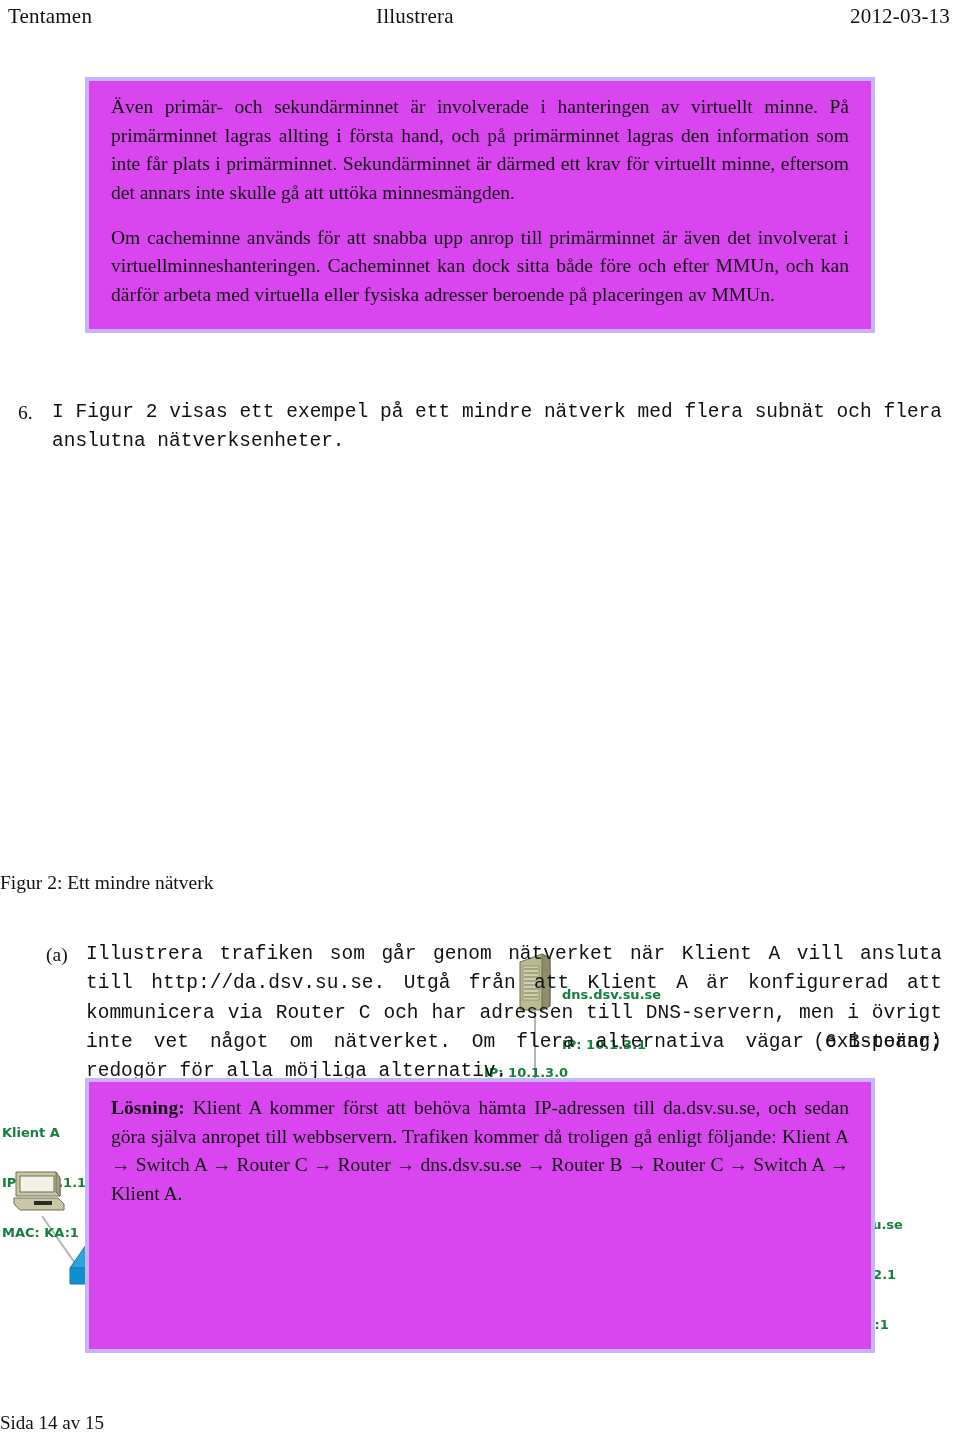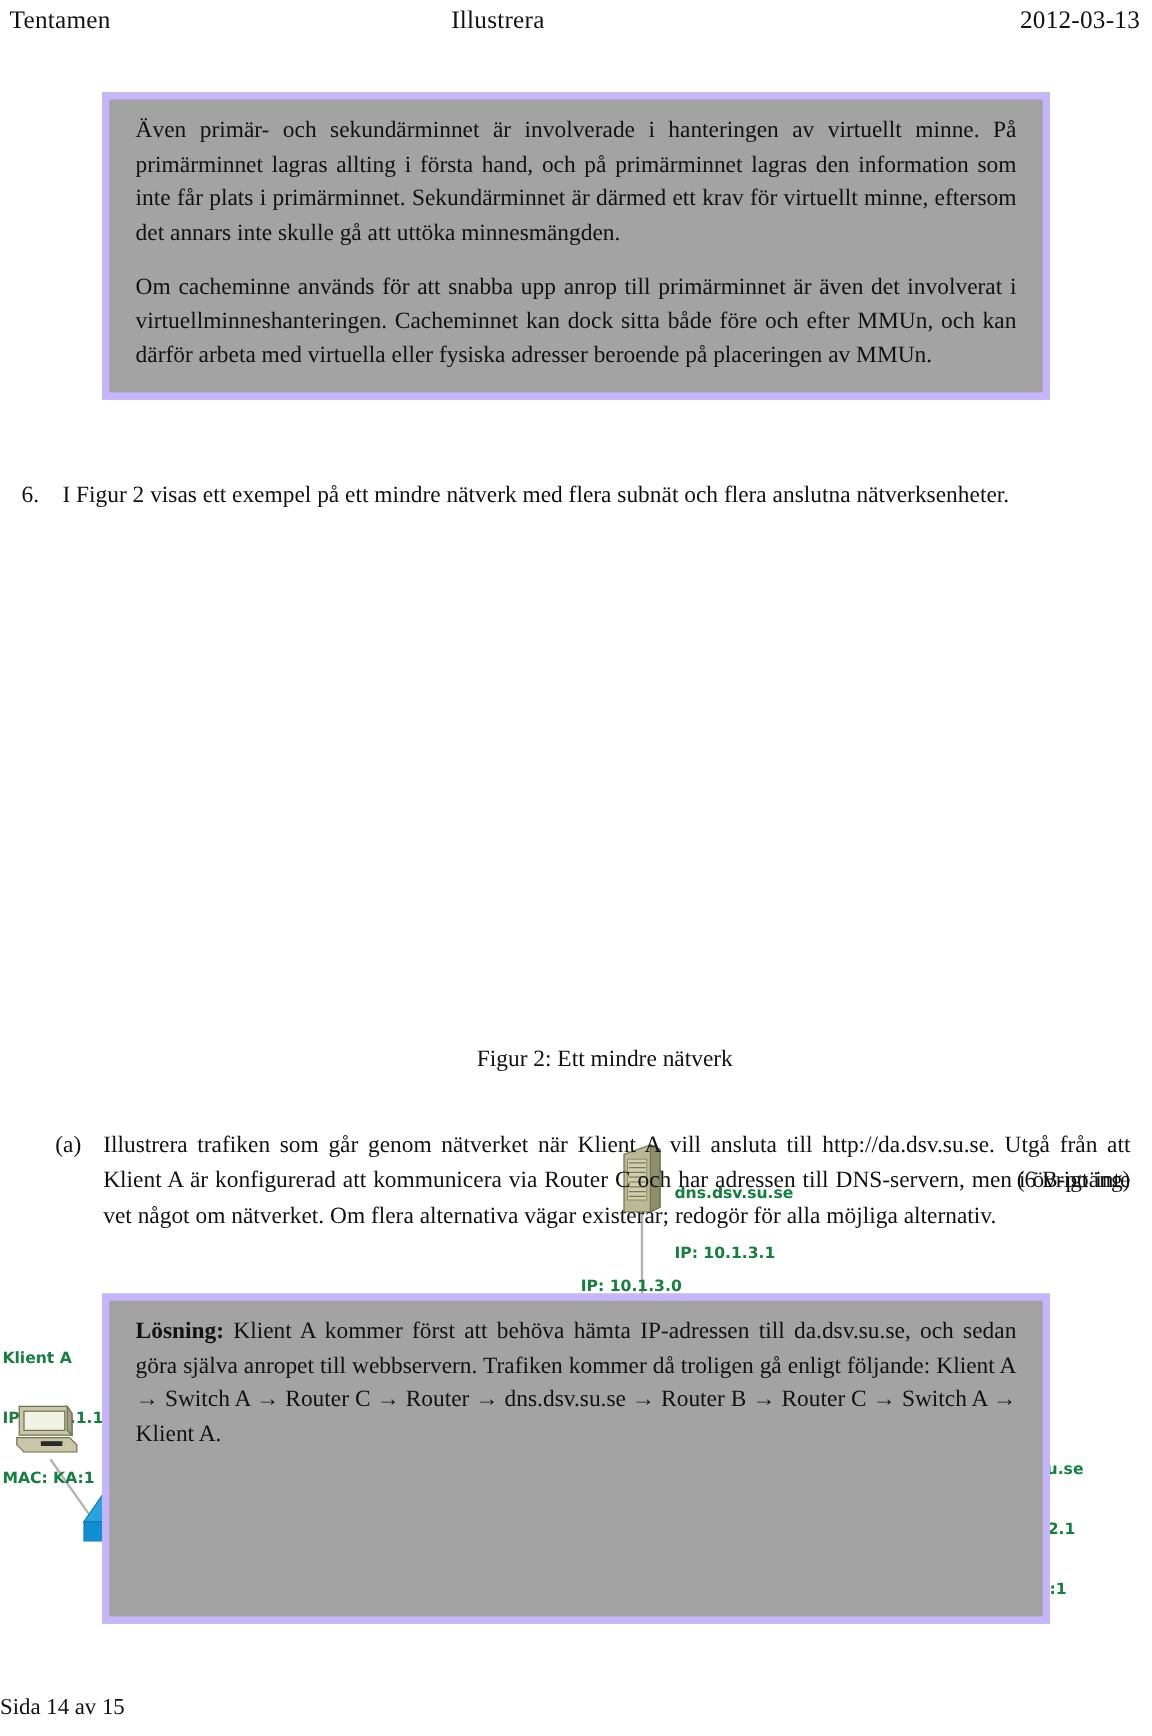--- a/index.html
+++ b/index.html
@@ -26,22 +26,22 @@
     font-size: 21px;
     letter-spacing: 0.2px;
   }
   .hdr-left  { position: absolute; left: 8px;  top: 4px; }
   .hdr-mid   { position: absolute; left: 376px; top: 4px; }
   .hdr-right { position: absolute; right: 10px; top: 4px; }
 
   
   .answer-box {
     position: absolute;
-    border: 6px solid #c4b5fd;
-    background: #a3a3a3;
+    border: 4px solid #c4b5fd;
+    background: #d946ef;
   }
   .answer-box .inner {
     padding: 12px 22px 14px 22px;
   }
   p.just {
     margin: 0 0 0 0;
     font-size: 19.5px;
     line-height: 1.47;
     text-align: justify;
     text-justify: inter-word;
@@ -54,35 +54,33 @@
     position: absolute;
     font-size: 19.5px;
     line-height: 1.5;
     text-align: justify;
   }
   .q-num {
     position: absolute;
     left: 0; top: 0;
     width: 34px;
   }
-  .q-body { margin-left: 34px; }
+  .q-body { margin-left: 34px; font-family: Liberation Mono, monospace; }
 
   
   .figure {
     position: absolute;
     left: 0; top: 470px;
     width: 960px; height: 430px;
   }
   .fig-caption {
     position: absolute;
     left: 0; top: 872px;
     width: 960px;
-    text-align: center;
     font-size: 19.5px;
-    padding-left: 48px;
   }
 
   
   .lbl {
     position: absolute;
     font-family: "DejaVu Sans", "Liberation Sans", sans-serif;
     font-size: 13px;
     font-weight: bold;
     color: #15803d;
     line-height: 1.28;

